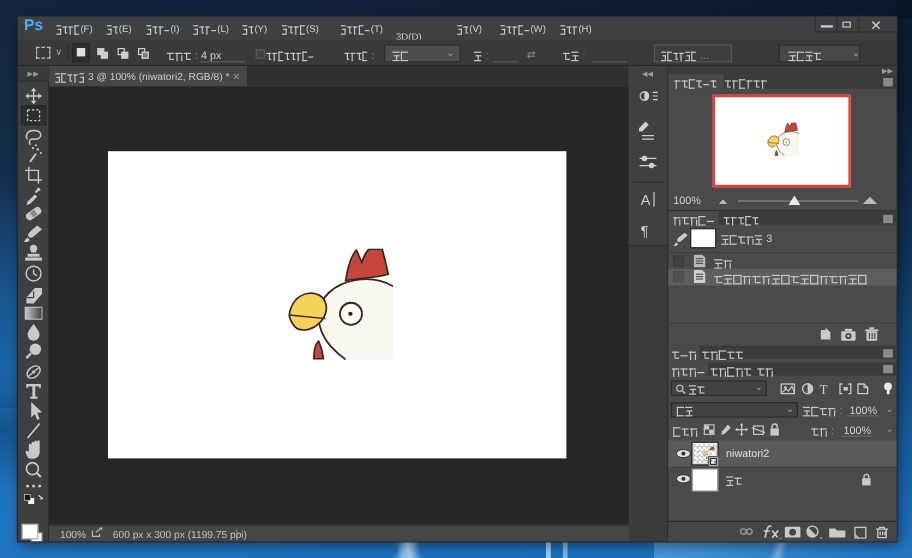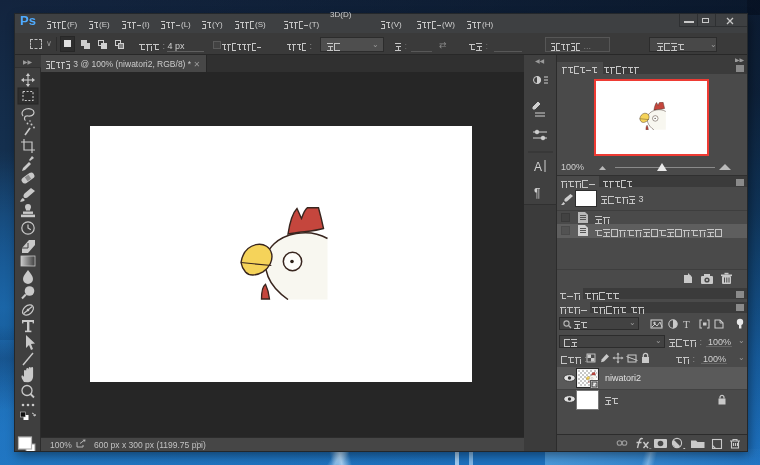--- a/index.html
+++ b/index.html
@@ -34,21 +34,21 @@
 <div class="abs" style="left:15px;top:14px;width:732px;height:437px;background:#4a4a4a;box-shadow:0 0 0 1px #23272b,2px 4px 10px rgba(0,0,0,.45)"></div>
 <div class="abs" style="left:15px;top:14px;width:732px;height:19px;background:#3e4042"></div>
 <div class="t" style="left:20px;top:16px;font-size:13px;font-weight:bold;color:#4fabff">Ps</div>
 <div class="t" style="left:47px;top:19px;color:#d0d0d0"><span class="jpw m" style="--tc:#d0d0d0"><i class="q qa"></i><i class="q qb"></i><i class="q qd"></i><i class="q qc"></i></span><span style="font-size:8px">(F)</span></div>
 <div class="t" style="left:89px;top:19px;color:#d0d0d0"><span class="jpw m" style="--tc:#d0d0d0"><i class="q qa"></i><i class="q qb"></i></span><span style="font-size:8px">(E)</span></div>
 <div class="t" style="left:122px;top:19px;color:#d0d0d0"><span class="jpw m" style="--tc:#d0d0d0"><i class="q qa"></i><i class="q qb"></i><i class="q qd"></i><i class="q qe"></i></span><span style="font-size:8px">(I)</span></div>
 <div class="t" style="left:161px;top:19px;color:#d0d0d0"><span class="jpw m" style="--tc:#d0d0d0"><i class="q qa"></i><i class="q qb"></i><i class="q qd"></i><i class="q qe"></i></span><span style="font-size:8px">(L)</span></div>
 <div class="t" style="left:202px;top:19px;color:#d0d0d0"><span class="jpw m" style="--tc:#d0d0d0"><i class="q qa"></i><i class="q qb"></i></span><span style="font-size:8px">(Y)</span></div>
 <div class="t" style="left:235px;top:19px;color:#d0d0d0"><span class="jpw m" style="--tc:#d0d0d0"><i class="q qa"></i><i class="q qb"></i><i class="q qd"></i><i class="q qc"></i></span><span style="font-size:8px">(S)</span></div>
 <div class="t" style="left:284px;top:19px;color:#d0d0d0"><span class="jpw m" style="--tc:#d0d0d0"><i class="q qa"></i><i class="q qb"></i><i class="q qd"></i><i class="q qc"></i><i class="q qe"></i></span><span style="font-size:8px">(T)</span></div>
-<div class="t" style="left:330px;top:10px;color:#d0d0d0;font-size:8px">3D(D)</div>
+<div class="t" style="left:330px;top:26px;color:#d0d0d0;font-size:8px">3D(D)</div>
 <div class="t" style="left:381px;top:19px;color:#d0d0d0"><span class="jpw m" style="--tc:#d0d0d0"><i class="q qa"></i><i class="q qb"></i></span><span style="font-size:8px">(V)</span></div>
 <div class="t" style="left:417px;top:19px;color:#d0d0d0"><span class="jpw m" style="--tc:#d0d0d0"><i class="q qa"></i><i class="q qb"></i><i class="q qd"></i><i class="q qc"></i><i class="q qe"></i></span><span style="font-size:8px">(W)</span></div>
 <div class="t" style="left:467px;top:19px;color:#d0d0d0"><span class="jpw m" style="--tc:#d0d0d0"><i class="q qa"></i><i class="q qb"></i><i class="q qd"></i></span><span style="font-size:8px">(H)</span></div>
 <div class="abs" style="left:679px;top:14px;width:68px;height:13px;border-left:1px solid #2e3032;border-bottom:1px solid #2e3032;background:#3e4042"></div>
 <div class="abs" style="left:697px;top:14px;width:1px;height:13px;background:#2e3032"></div>
 <div class="abs" style="left:715px;top:14px;width:1px;height:13px;background:#2e3032"></div>
 <div class="abs" style="left:684px;top:21px;width:10px;height:2px;background:#c8c8c8"></div>
 <div class="abs" style="left:702px;top:18px;width:7px;height:5px;border:1px solid #c8c8c8"></div>
 <svg class="abs" style="left:726px;top:17px" width="8" height="8" viewBox="0 0 8 8">
     <path d="M1,1 L7,7 M7,1 L1,7" stroke="#c8c8c8" stroke-width="1.3"></path>

